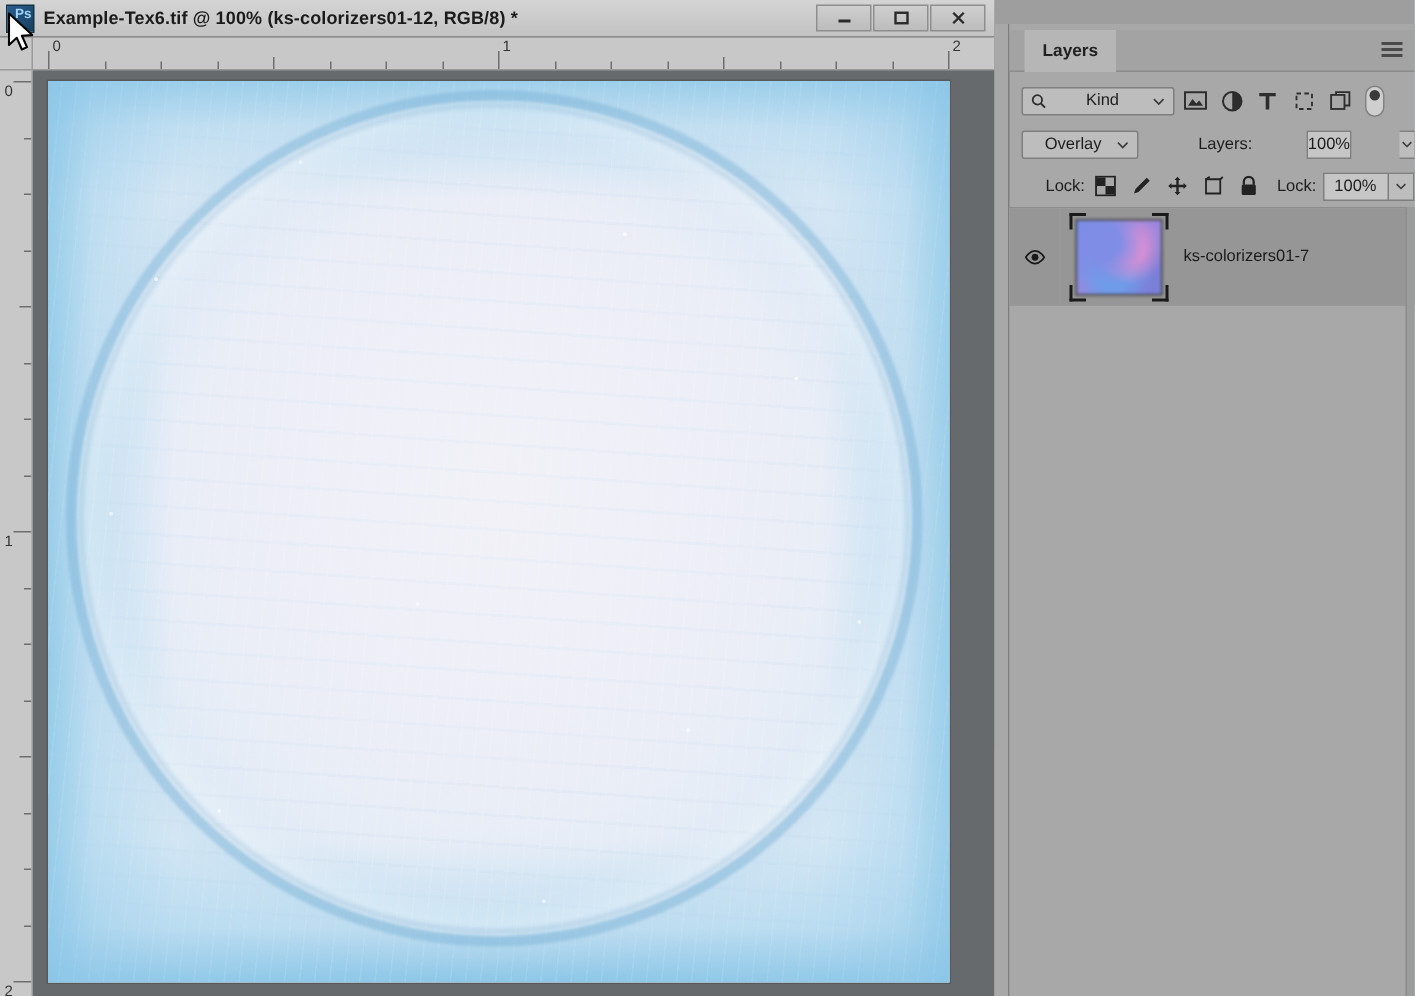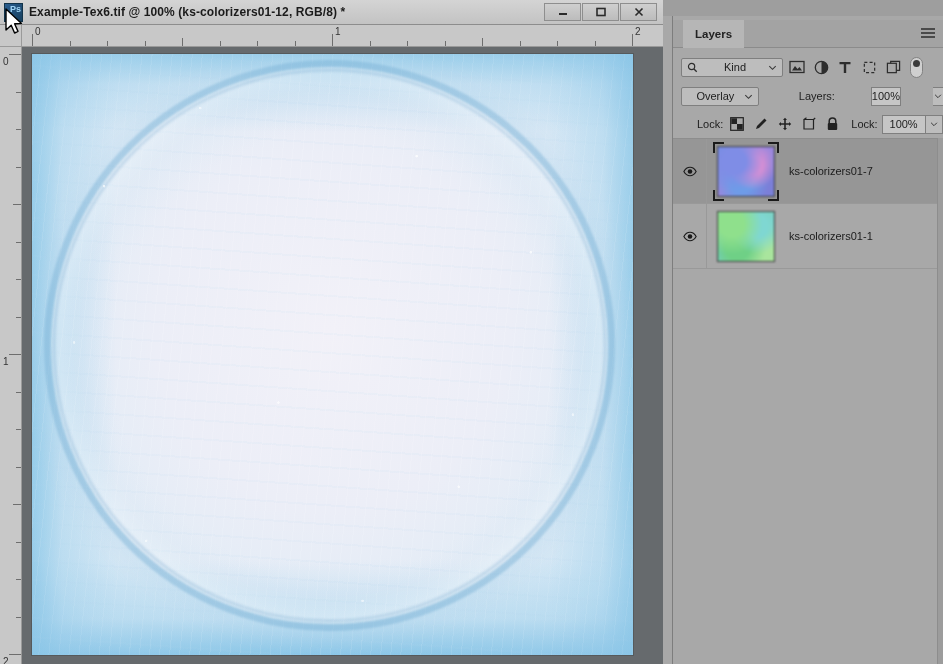--- a/index.html
+++ b/index.html
@@ -523,32 +523,20 @@
               <div class="thumb thumb-a"></div>
               <div class="sel-brackets">
                 <i></i>
                 <i></i>
                 <i></i>
                 <i></i>
               </div>
             </div>
             <div class="layer-name">ks-colorizers01-7</div>
           </div>
-          <div class="layer-row">
-            <div class="eye-cell">
-              <svg width="14" height="11" viewBox="0 0 16 11">
-                <path d="M8 0.7 C3.6 0.7 1 5.5 1 5.5 C1 5.5 3.6 10.3 8 10.3 C12.4 10.3 15 5.5 15 5.5 C15 5.5 12.4 0.7 8 0.7 Z" fill="none" stroke="#1a1a1a" stroke-width="1.3"></path>
-                <circle cx="8" cy="5.5" r="2.6" fill="#1a1a1a"></circle>
-              </svg>
-            </div>
-            <div class="thumb-wrap">
-              <div class="thumb thumb-b"></div>
-            </div>
-            <div class="layer-name">ks-colorizers01-1</div>
-          </div>
         </div>
       <div id="panel-scroll-edge"></div>
     </div>
   </div>
 
   <svg id="cursor" width="22" height="30" viewBox="0 0 22 30">
     <path d="M2 1 L2 22 L7.2 17.2 L10.6 25 L14 23.4 L10.6 15.8 L17.5 15.4 Z" fill="#ffffff" stroke="#000000" stroke-width="1.4" stroke-linejoin="round"></path>
   </svg>
 </div>
 

